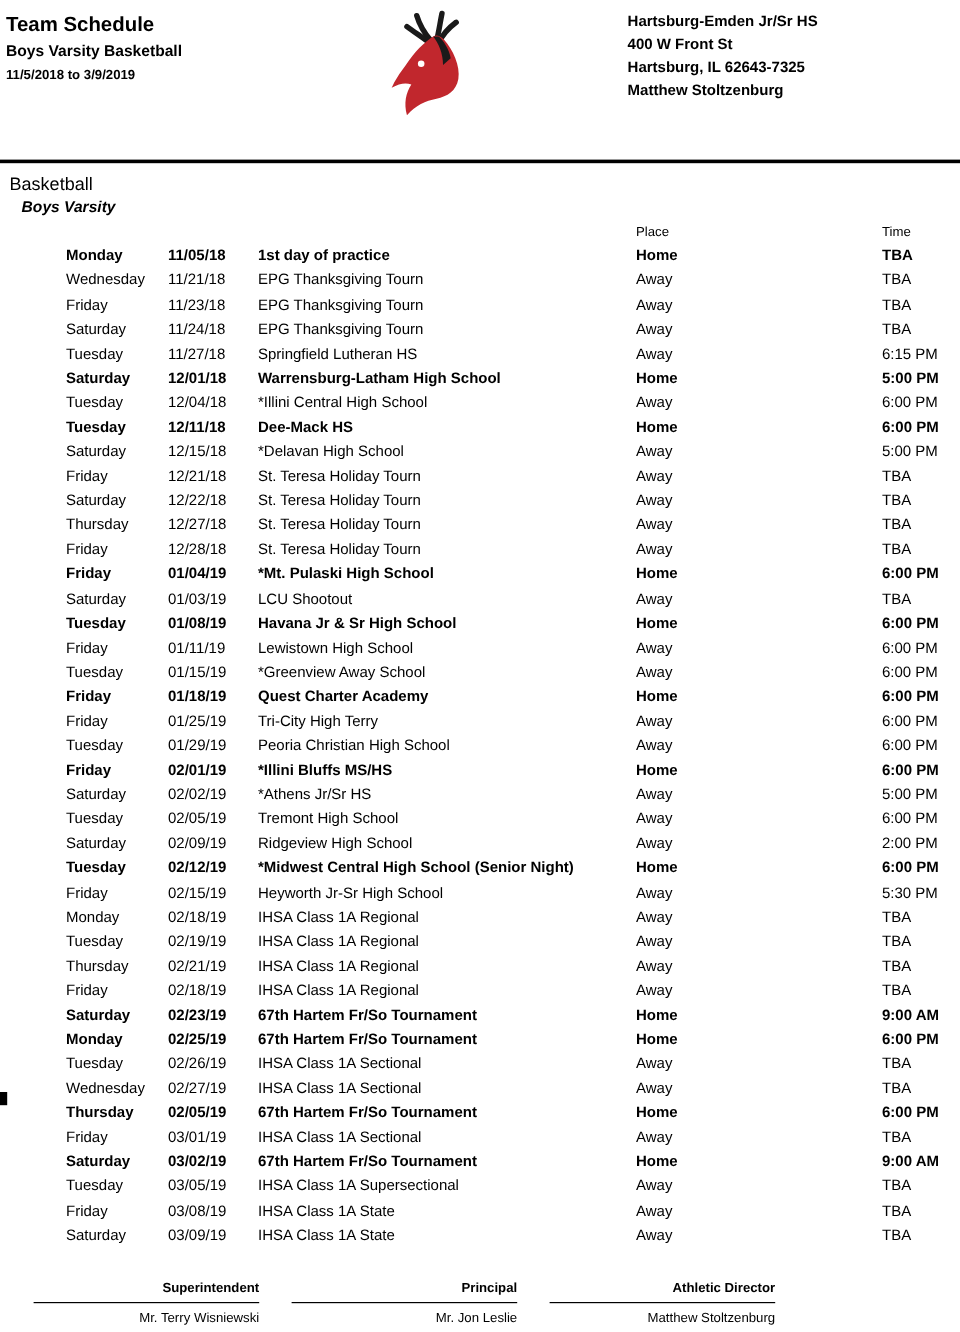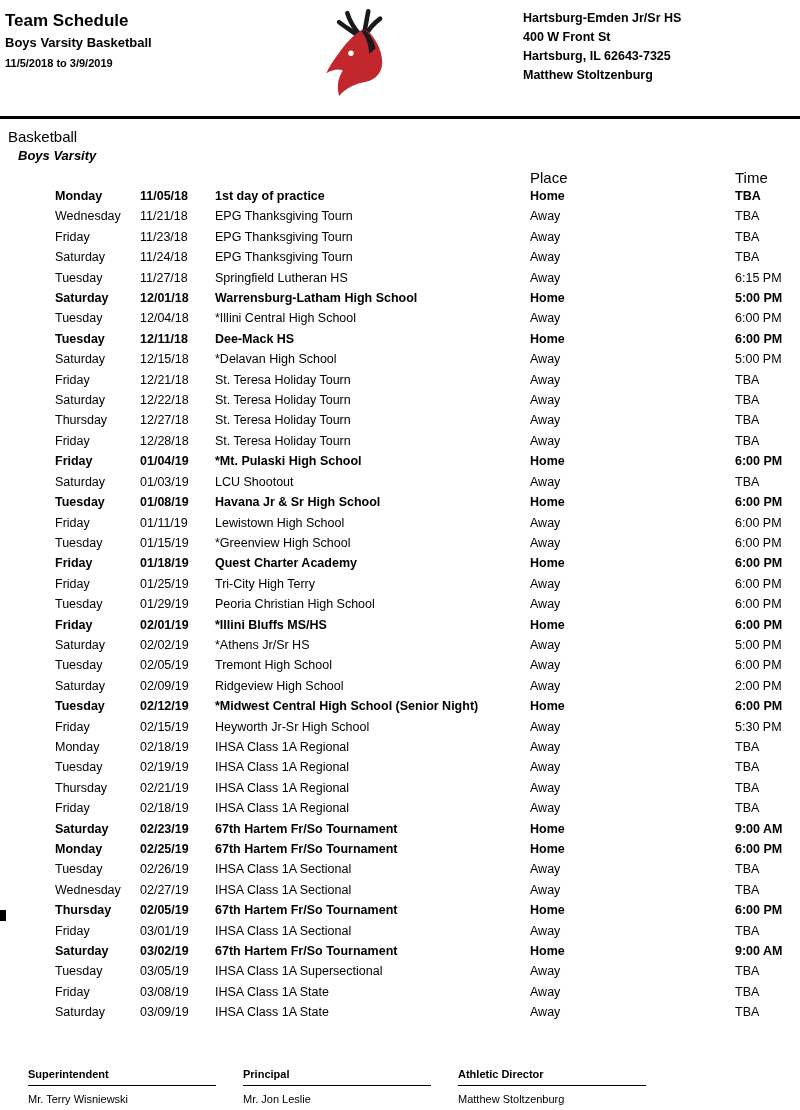--- a/index.html
+++ b/index.html
@@ -7,21 +7,21 @@
   body {
     width: 800px; height: 1110px;
     position: relative;
     overflow: hidden;
     font-family: "Liberation Sans", sans-serif;
     color: #000;
   }
   .page { width: 800px; height: 1110px; position: relative; }
 
   
-  .header { display: flex; padding: 7px 0 0 5px; height: 116px; gap: 26px; }
+  .header { display: flex; padding: 7px 0 0 5px; height: 133px; gap: 26px; }
   .header-left { width: 285px; padding-top: 3px; }
   .hl-title { font-size: 17px; font-weight: bold; line-height: 21px; }
   .hl-subtitle { font-size: 13px; font-weight: bold; line-height: 17px; margin-top: 3px; }
   .hl-range { font-size: 11px; font-weight: bold; line-height: 16px; margin-top: 4px; }
   .logo-wrap { width: 90px; display: flex; justify-content: center; align-items: flex-start; }
   .logo-wrap svg { display: block; }
   .header-right { margin-left: auto; width: 277px; padding-top: 2px; }
   .header-right div { font-size: 12.5px; font-weight: bold; line-height: 19px; }
 
   
@@ -42,38 +42,38 @@
   }
   table.schedule th, table.schedule td {
     padding: 0;
     text-align: left;
     vertical-align: middle;
     white-space: nowrap;
     overflow: visible;
   }
   table.schedule thead th {
     font-weight: normal;
-    font-size: 15px;
+    font-size: 11px;
     height: 17px;
     line-height: 17px;
   }
   table.schedule tbody td { height: 20.4px; line-height: 20.4px; }
   .col-day   { width: 85px; }
   .col-date  { width: 75px; }
   .col-event { width: 315px; }
   .col-place { width: 205px; }
   .col-time  { width: 60px; }
   tr.home-row td { font-weight: bold; }
 
   
   .artifact { position: absolute; left: 0; top: 910px; width: 6px; height: 11px; background: #000; }
 
   
   .footer { position: absolute; left: 28px; top: 1068px; display: flex; gap: 27px; }
-  .signatory { width: 188px; }
+  .signatory { width: 188px; text-align: right; }
   .sig-title {
     font-size: 11px; font-weight: bold;
     padding-bottom: 5px;
     border-bottom: 1px solid #000;
   }
   .sig-name { font-size: 11px; margin-top: 7px; }
 </style>
 </head>
 <body>
 
@@ -241,21 +241,21 @@
         <tr>
           <td class="col-day">Friday</td>
           <td class="col-date">01/11/19</td>
           <td class="col-event">Lewistown High School</td>
           <td class="col-place">Away</td>
           <td class="col-time">6:00 PM</td>
         </tr>
         <tr>
           <td class="col-day">Tuesday</td>
           <td class="col-date">01/15/19</td>
-          <td class="col-event">*Greenview High School</td>
+          <td class="col-event">*Greenview Away School</td>
           <td class="col-place">Away</td>
           <td class="col-time">6:00 PM</td>
         </tr>
         <tr class="home-row">
           <td class="col-day">Friday</td>
           <td class="col-date">01/18/19</td>
           <td class="col-event">Quest Charter Academy</td>
           <td class="col-place">Home</td>
           <td class="col-time">6:00 PM</td>
         </tr>

